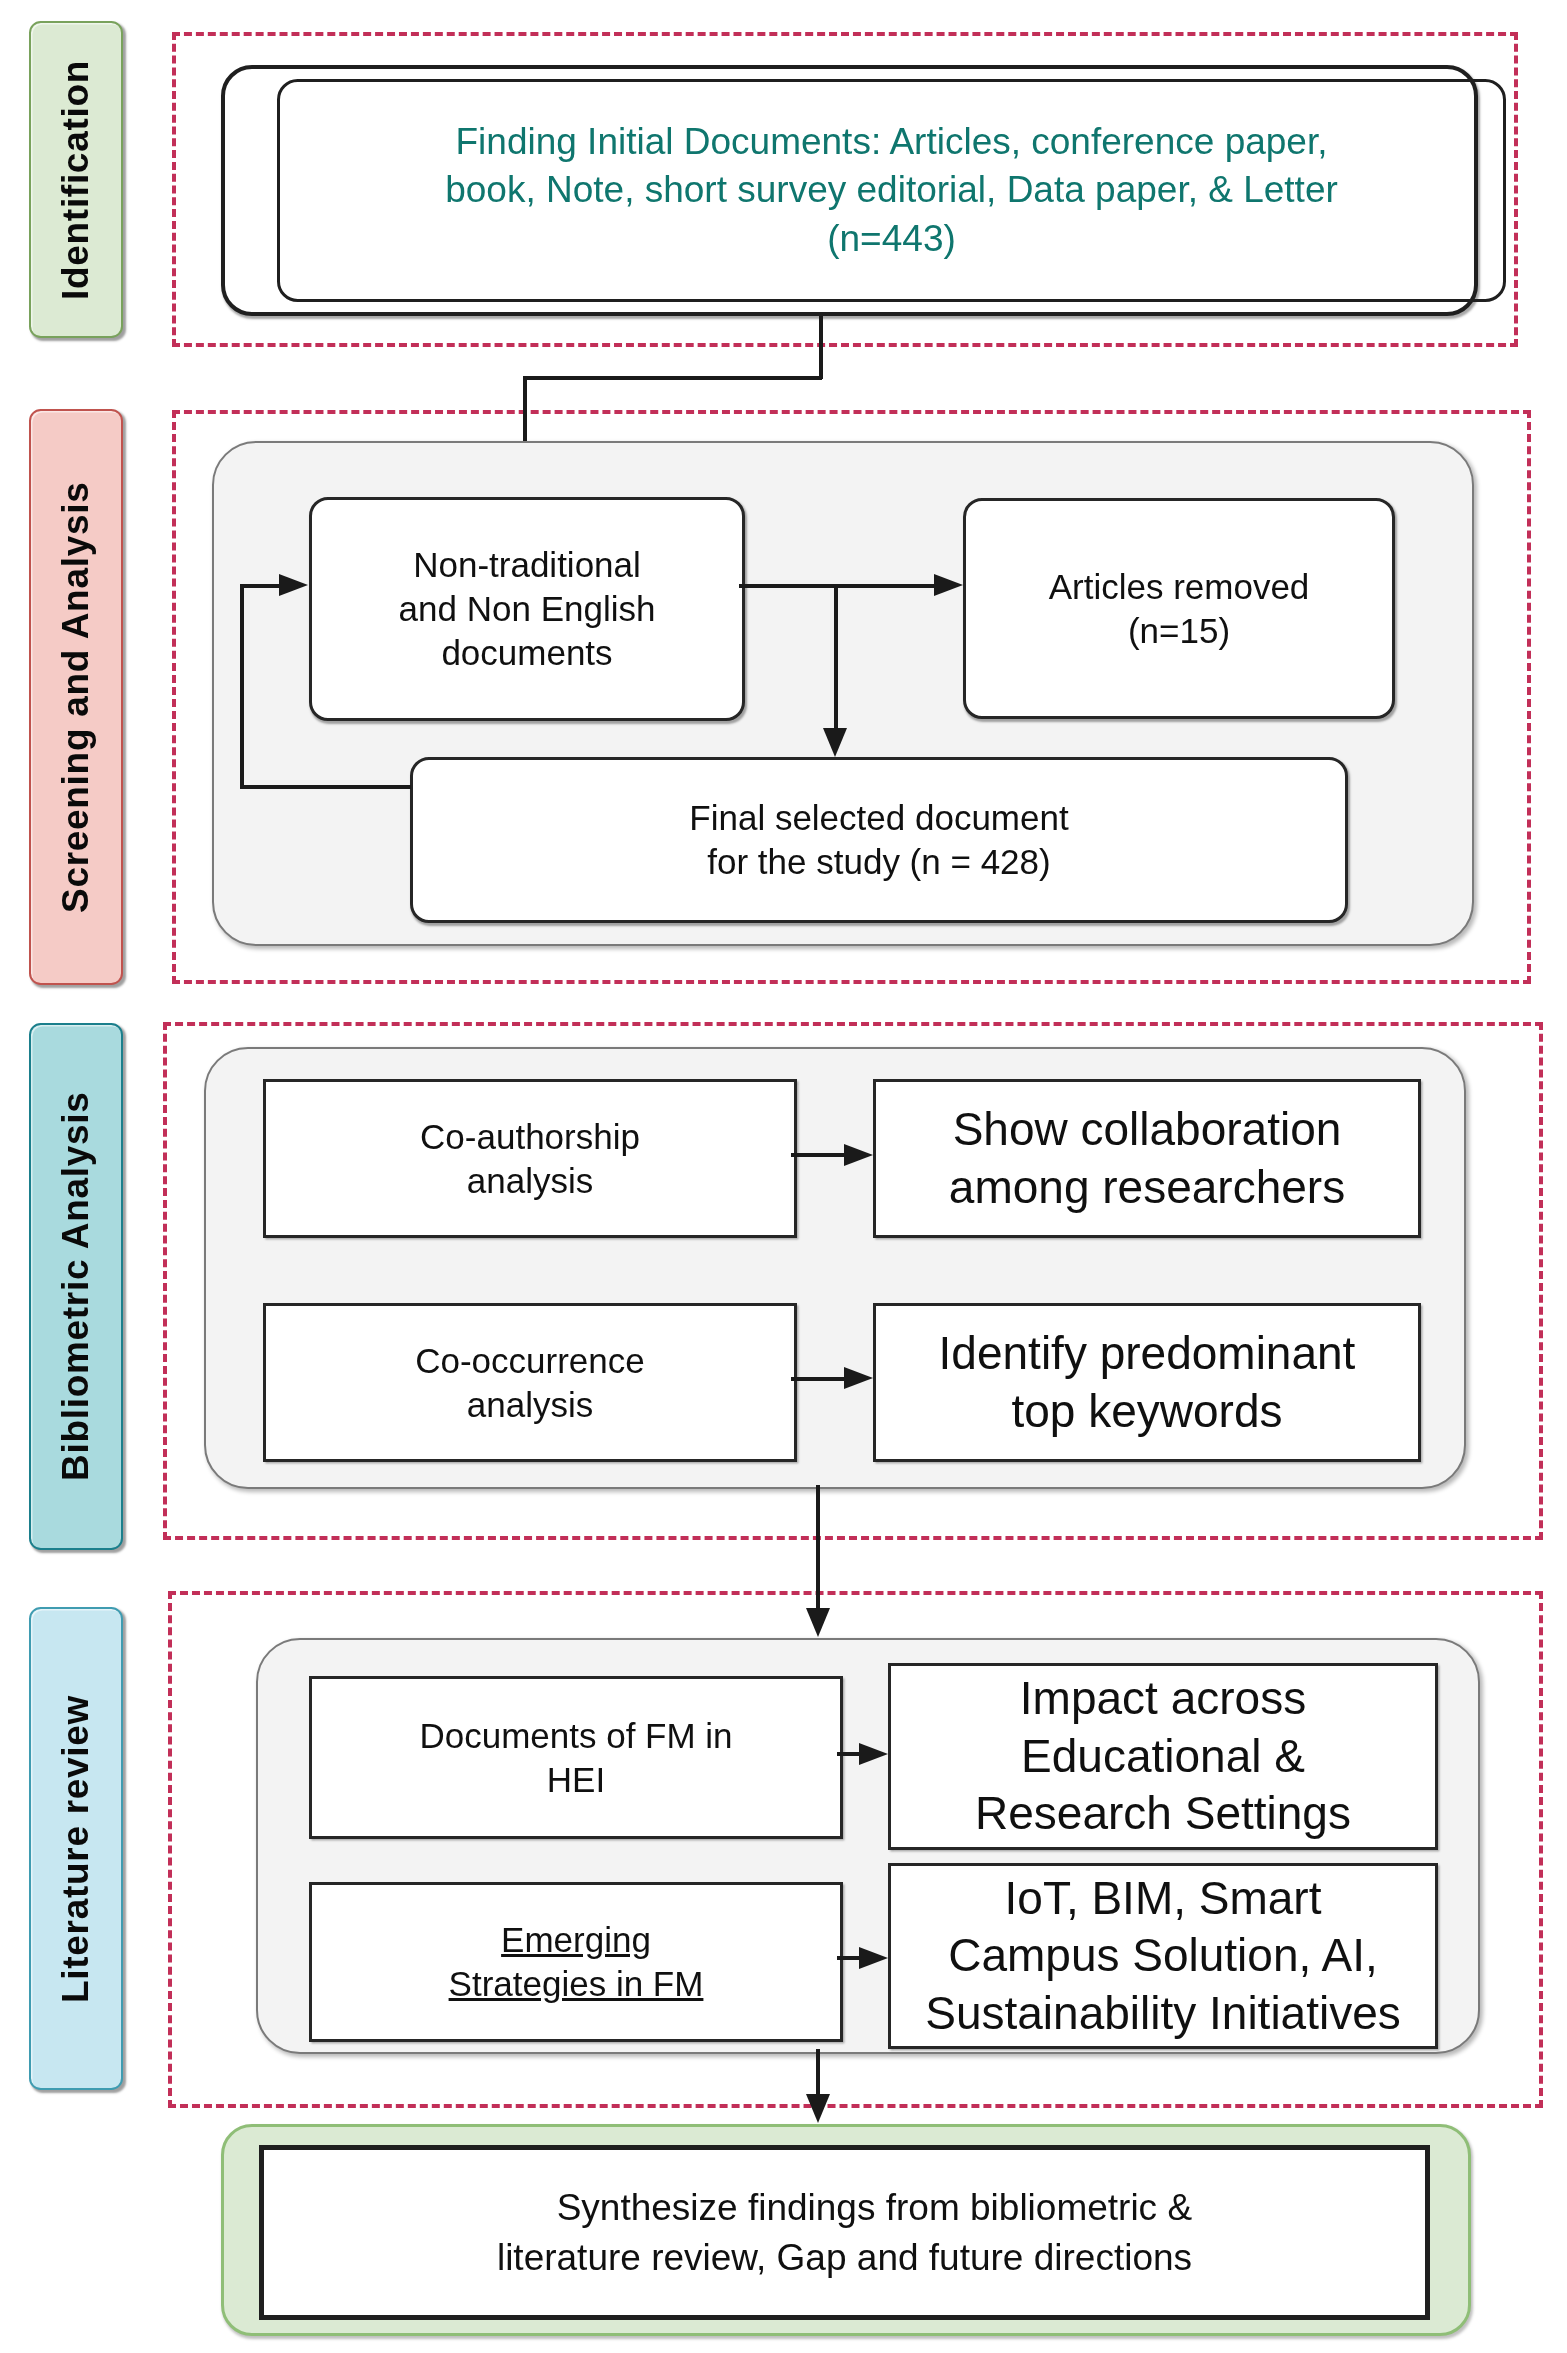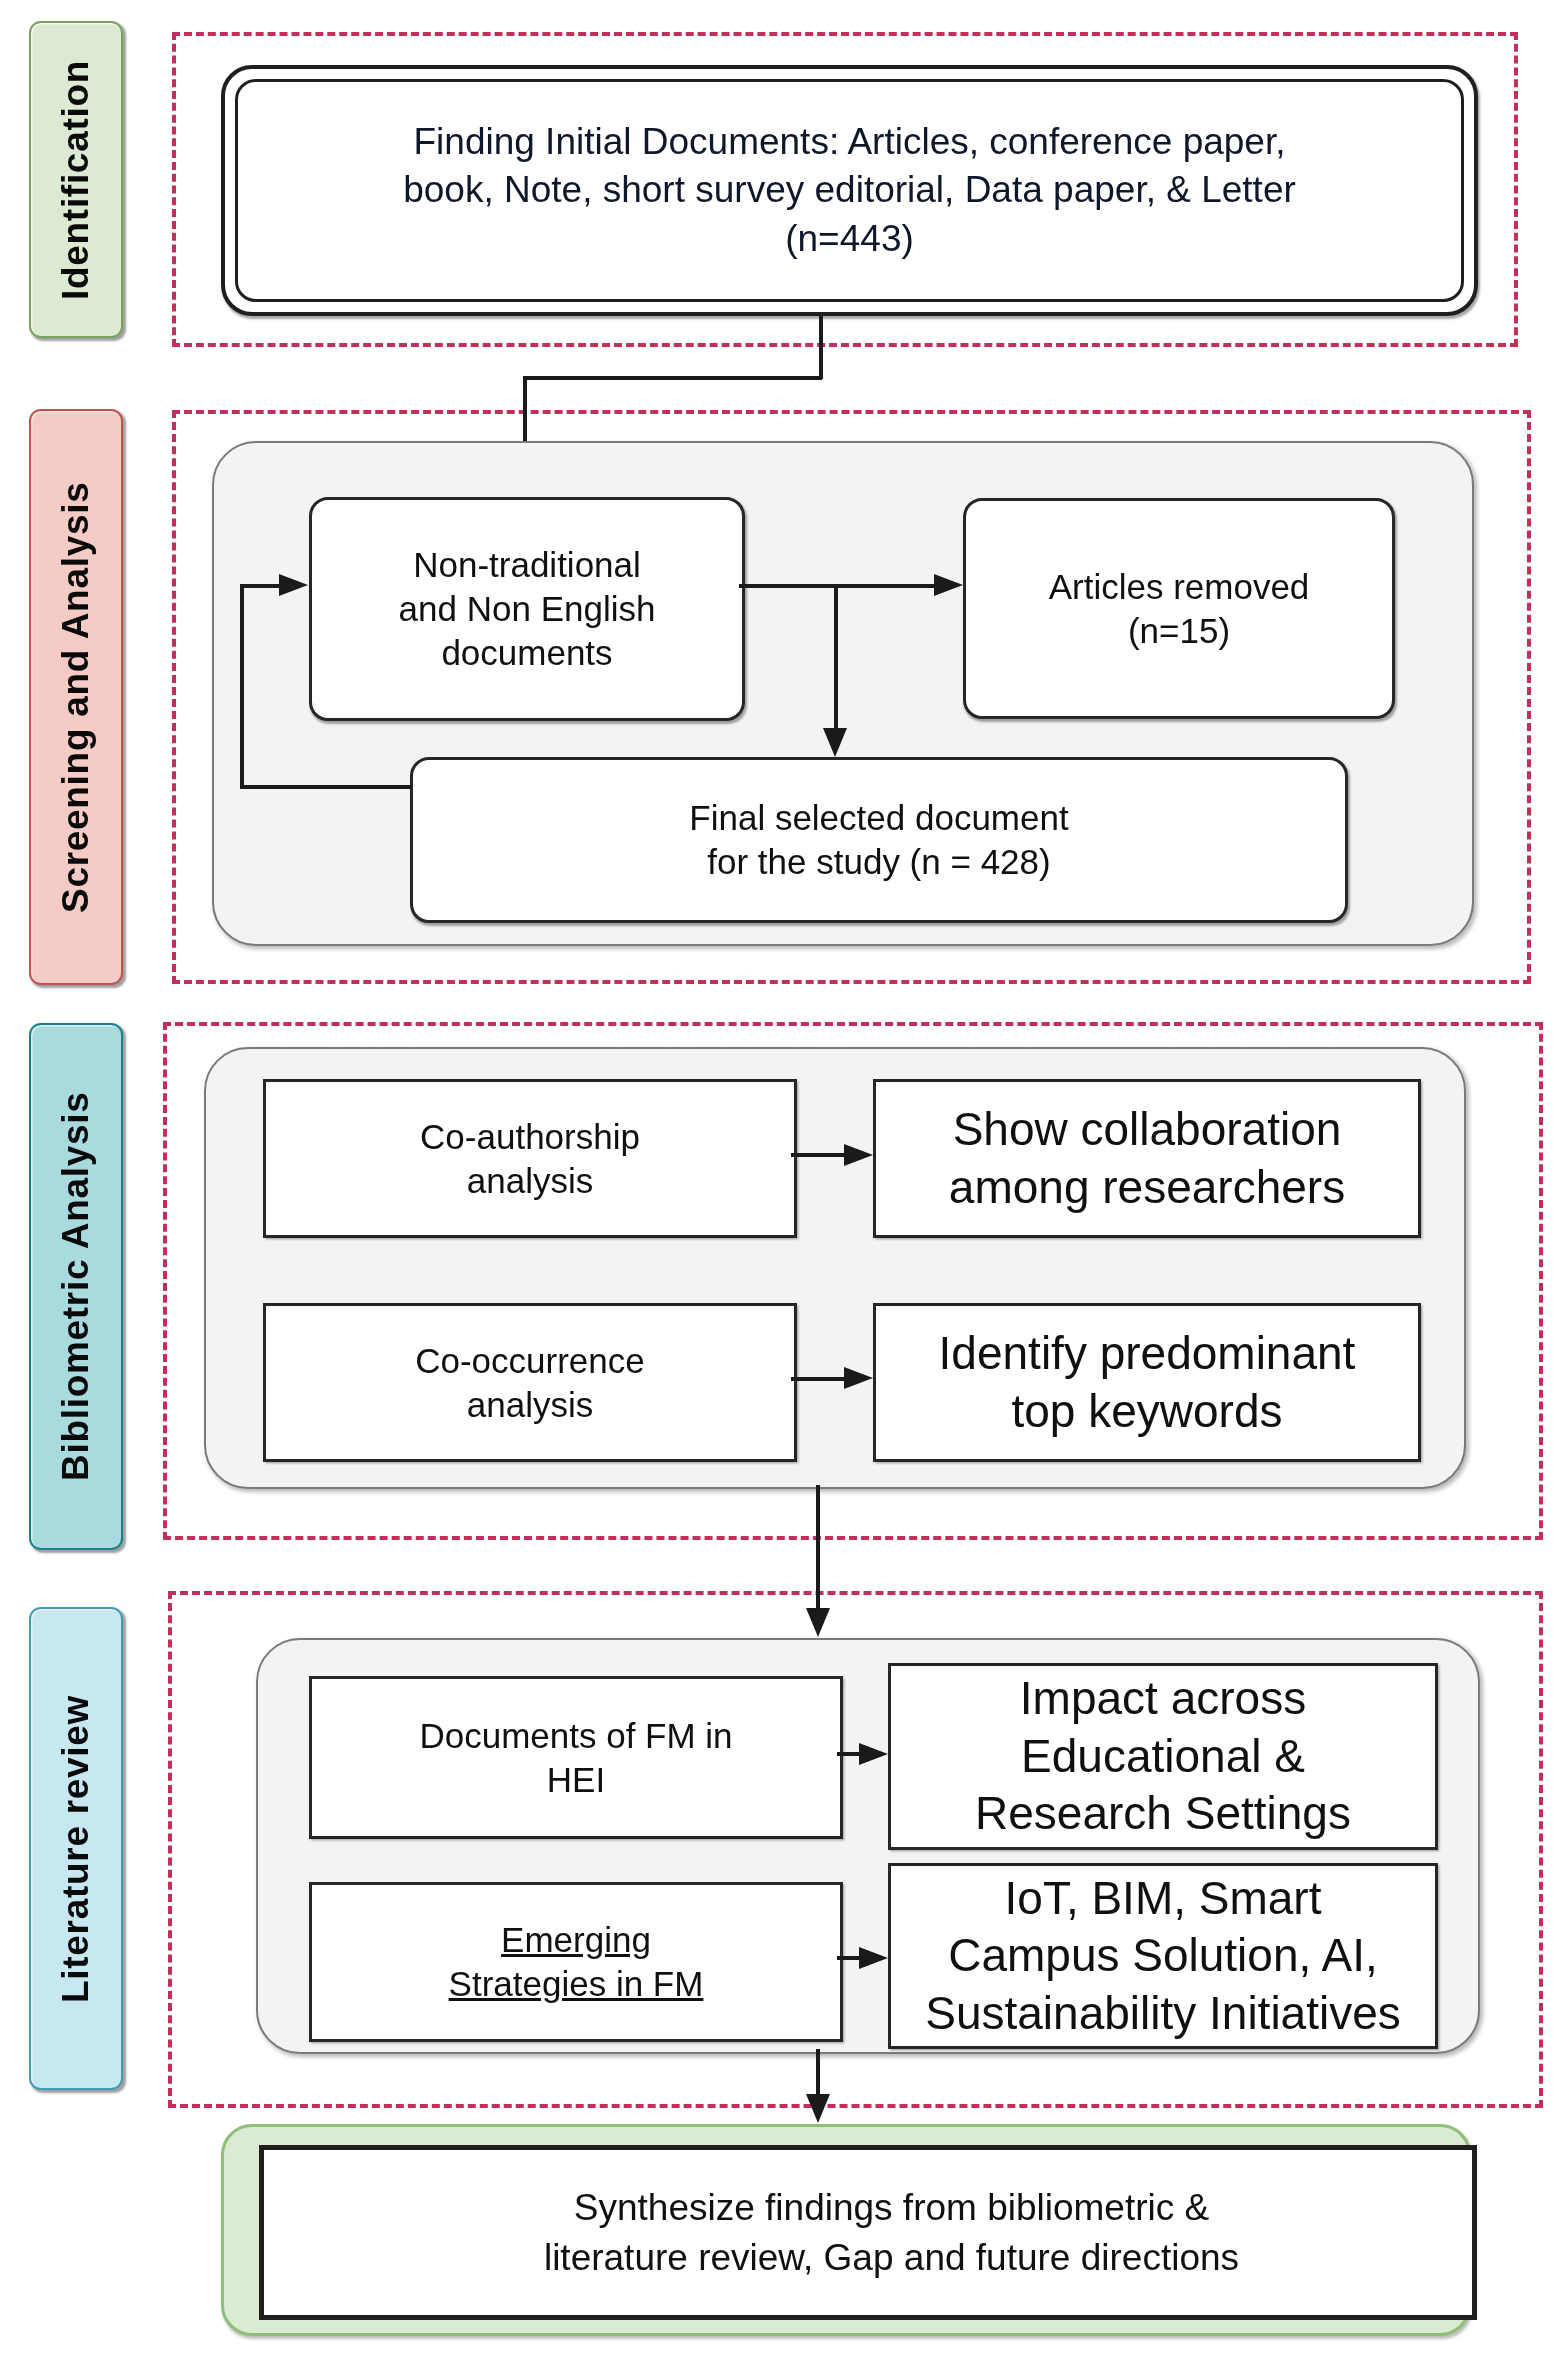--- a/index.html
+++ b/index.html
@@ -39,32 +39,32 @@
   .node.rounded{border-radius:19px;}
   .node.small{font-size:46px;}
   
   .dbl-outer{
     position:absolute;background:#ffffff;border:4.4px solid #1f1f1f;border-radius:31px;
     padding:10.3px;box-sizing:border-box;box-shadow:1.5px 2.2px 2.2px rgba(0,0,0,0.35);
   }
   .dbl-inner{
     width:100%;height:100%;box-sizing:border-box;border:3.7px solid #1f1f1f;border-radius:20.6px;
     display:flex;align-items:center;justify-content:center;text-align:center;
-    white-space:pre-line;font-size:37px;line-height:1.3;color:#0f172a;
+    white-space:pre-line;font-size:37px;line-height:1.3;color:#0f766e;margin-left:42px;
   }
   
   .synth-wrap{
     position:absolute;background:var(--synthesis_bg);
     border:3.7px solid var(--synthesis_border);border-radius:31px;
     box-shadow:1.5px 2.2px 2.9px rgba(0,0,0,0.25);
   }
   .synth-box{
     position:absolute;background:#ffffff;border:5.1px solid #1f1f1f;
-    display:flex;align-items:center;justify-content:center;text-align:center;
-    white-space:pre-line;font-size:37px;line-height:1.35;color:#101010;padding-left:47px;
+    display:flex;align-items:center;justify-content:center;text-align:right;
+    white-space:pre-line;font-size:37px;line-height:1.35;color:#101010;
   }
   
   .hline{position:absolute;height:3.7px;background:var(--line);}
   .vline{position:absolute;width:3.7px;background:var(--line);}
   .ah-down{position:absolute;width:0;height:0;
     border-left:12.5px solid transparent;border-right:12.5px solid transparent;
     border-top:29px solid var(--line);}
   .ah-right{position:absolute;width:0;height:0;
     border-top:11.8px solid transparent;border-bottom:11.8px solid transparent;
     border-left:29px solid var(--line);}

